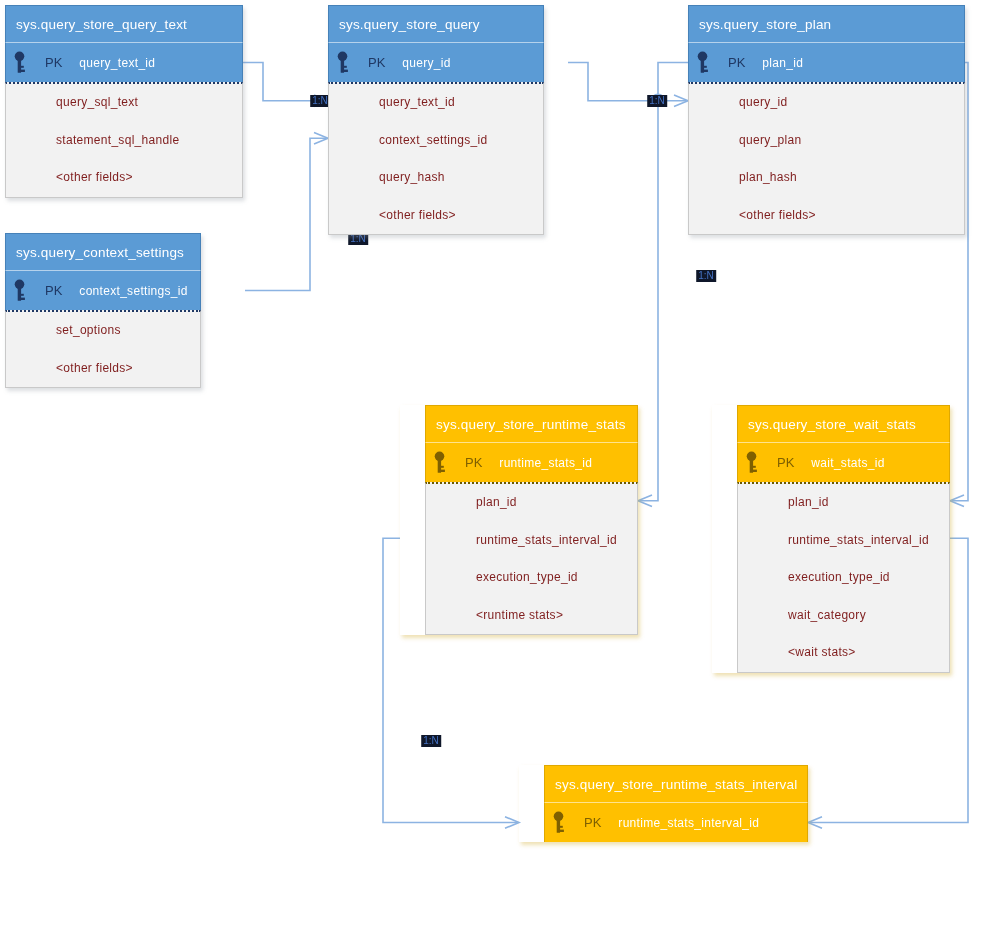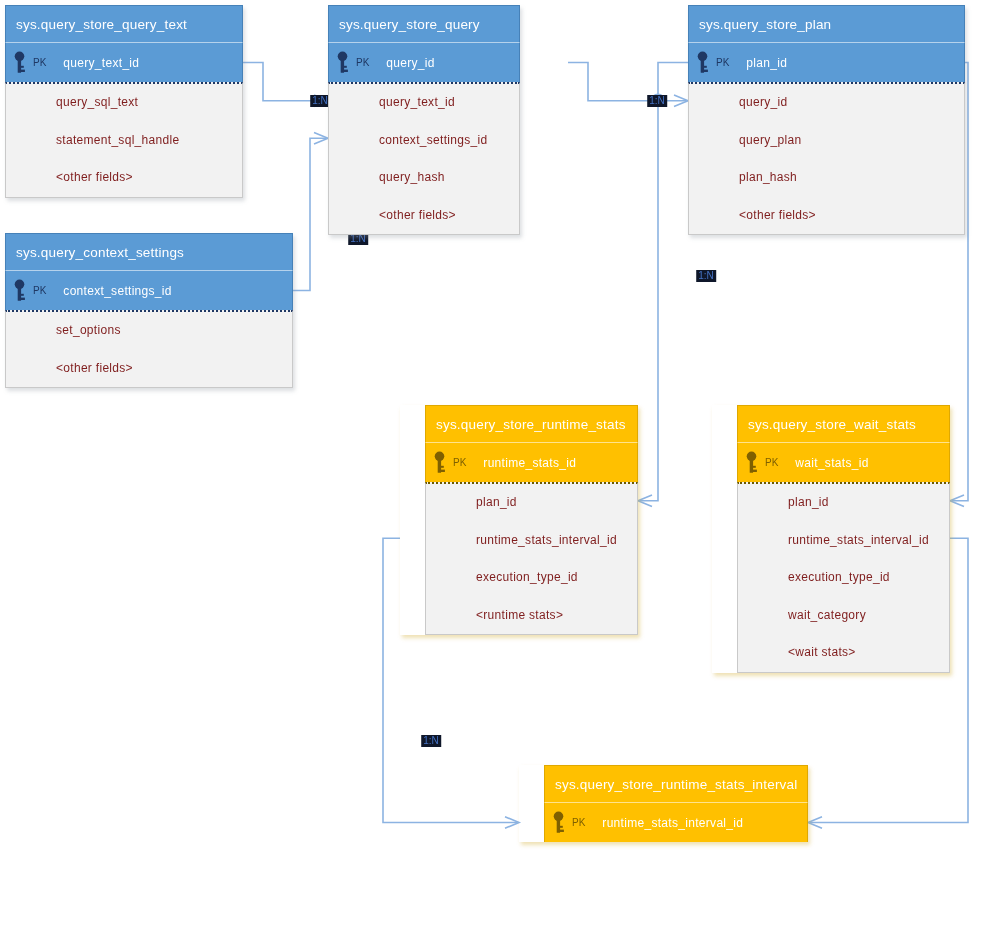--- a/index.html
+++ b/index.html
@@ -13,21 +13,21 @@
 
   .hd{height:38px;line-height:38px;color:#ffffff;font-size:13.5px;letter-spacing:0.2px;
       padding-left:10px;box-sizing:border-box;white-space:nowrap;overflow:hidden;}
   .pkrow{height:39px;display:flex;align-items:center;box-sizing:border-box;}
   .blue .hd,.blue .pkrow{background:#5B9BD5;border-left:1px solid #4681B8;border-right:1px solid #4681B8;}
   .blue .hd{border-top:1px solid #4681B8;border-bottom:1px solid rgba(255,255,255,0.55);}
   .gold .hd,.gold .pkrow{background:#FFC000;border-left:1px solid #DFA800;border-right:1px solid #DFA800;}
   .gold .hd{border-top:1px solid #DFA800;border-bottom:1px solid rgba(255,255,255,0.55);}
 
   .key{margin-left:8px;flex:0 0 auto;}
-  .pktag{font-size:10px;margin-left:6px;flex:0 0 auto;}
+  .pktag{font-size:13px;margin-left:18px;flex:0 0 auto;}
   .blue .pktag{color:#1F3864;}
   .gold .pktag{color:#7F6000;}
   .pkname{color:#ffffff;font-size:12px;letter-spacing:0.3px;margin-left:17px;white-space:nowrap;}
 
   .bd{background:#F2F2F2;border:1px solid #C9C9C9;box-sizing:border-box;}
   .blue .bd{border-top:2px dotted #1F3864;}
   .gold .bd{border-top:2px dotted #6B5900;}
   .fld{height:37.5px;line-height:37.5px;padding-left:50px;color:#7f1d1d;font-size:12px;
        letter-spacing:0.3px;white-space:nowrap;overflow:hidden;}
 
@@ -86,21 +86,21 @@
       <span class="pktag">PK</span>
       <span class="pkname">query_text_id</span>
     </div>
     <div class="bd">
       <div class="fld">query_sql_text</div>
       <div class="fld">statement_sql_handle</div>
       <div class="fld">&lt;other fields&gt;</div>
     </div>
   </div>
 
-  <div class="tbl blue" style="left:328px;top:5px;width:192px">
+  <div class="tbl blue" style="left:328px;top:5px;width:216px">
     <div class="hd">sys.query_store_query</div>
     <div class="pkrow">
       <svg class="key" width="13" height="24" viewBox="0 0 13 24" fill="#1F3864">
           <circle cx="5.5" cy="5.3" r="4.8"></circle>
           <rect x="3.7" y="8.6" width="3.4" height="13.2" rx="0.6"></rect>
           <rect x="7" y="14.8" width="2.8" height="2"></rect>
           <rect x="7" y="18.6" width="3.9" height="2.4"></rect>
         </svg>
       <span class="pktag">PK</span>
       <span class="pkname">query_id</span>
@@ -126,21 +126,21 @@
       <span class="pkname">plan_id</span>
     </div>
     <div class="bd">
       <div class="fld">query_id</div>
       <div class="fld">query_plan</div>
       <div class="fld">plan_hash</div>
       <div class="fld">&lt;other fields&gt;</div>
     </div>
   </div>
 
-  <div class="tbl blue" style="left:5px;top:233px;width:288px">
+  <div class="tbl blue" style="left:5px;top:233px;width:196px">
     <div class="hd">sys.query_context_settings</div>
     <div class="pkrow">
       <svg class="key" width="13" height="24" viewBox="0 0 13 24" fill="#1F3864">
           <circle cx="5.5" cy="5.3" r="4.8"></circle>
           <rect x="3.7" y="8.6" width="3.4" height="13.2" rx="0.6"></rect>
           <rect x="7" y="14.8" width="2.8" height="2"></rect>
           <rect x="7" y="18.6" width="3.9" height="2.4"></rect>
         </svg>
       <span class="pktag">PK</span>
       <span class="pkname">context_settings_id</span>

